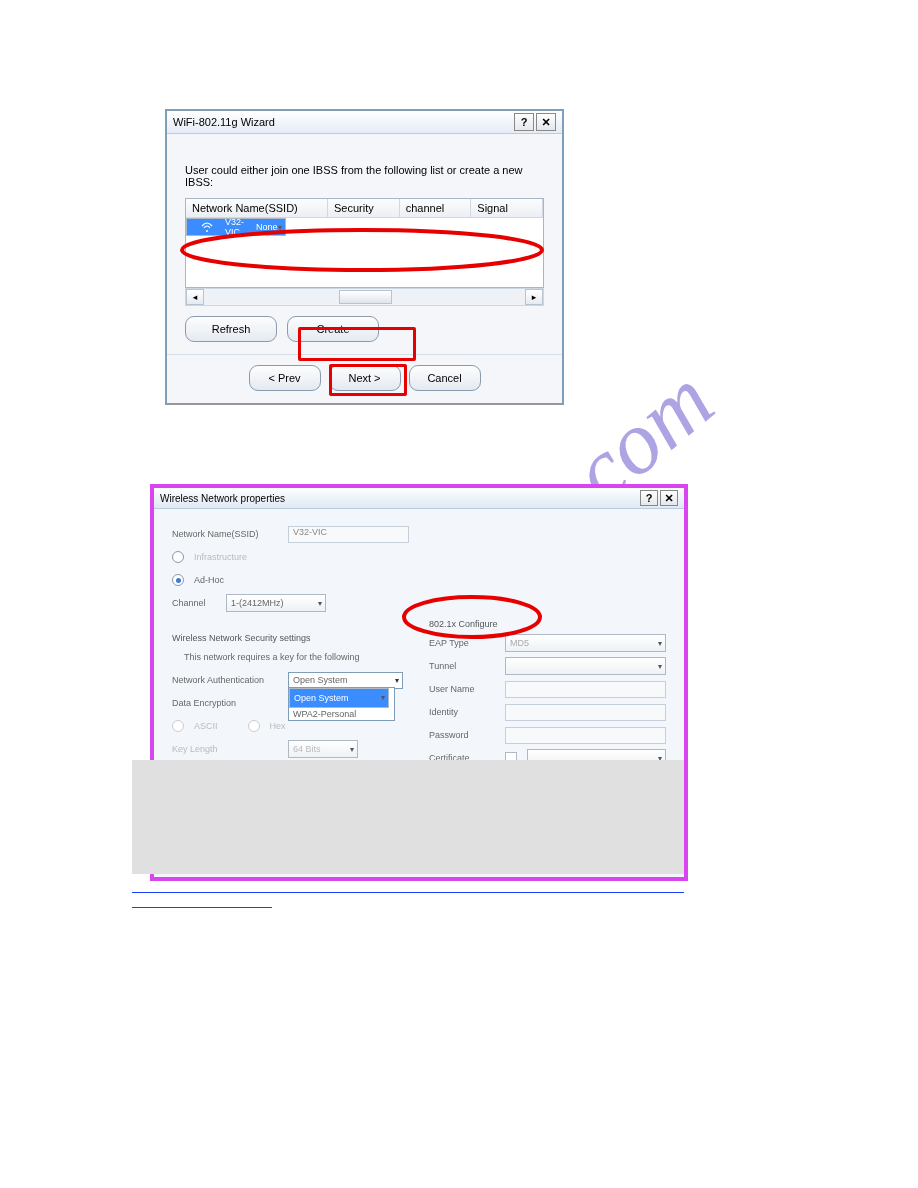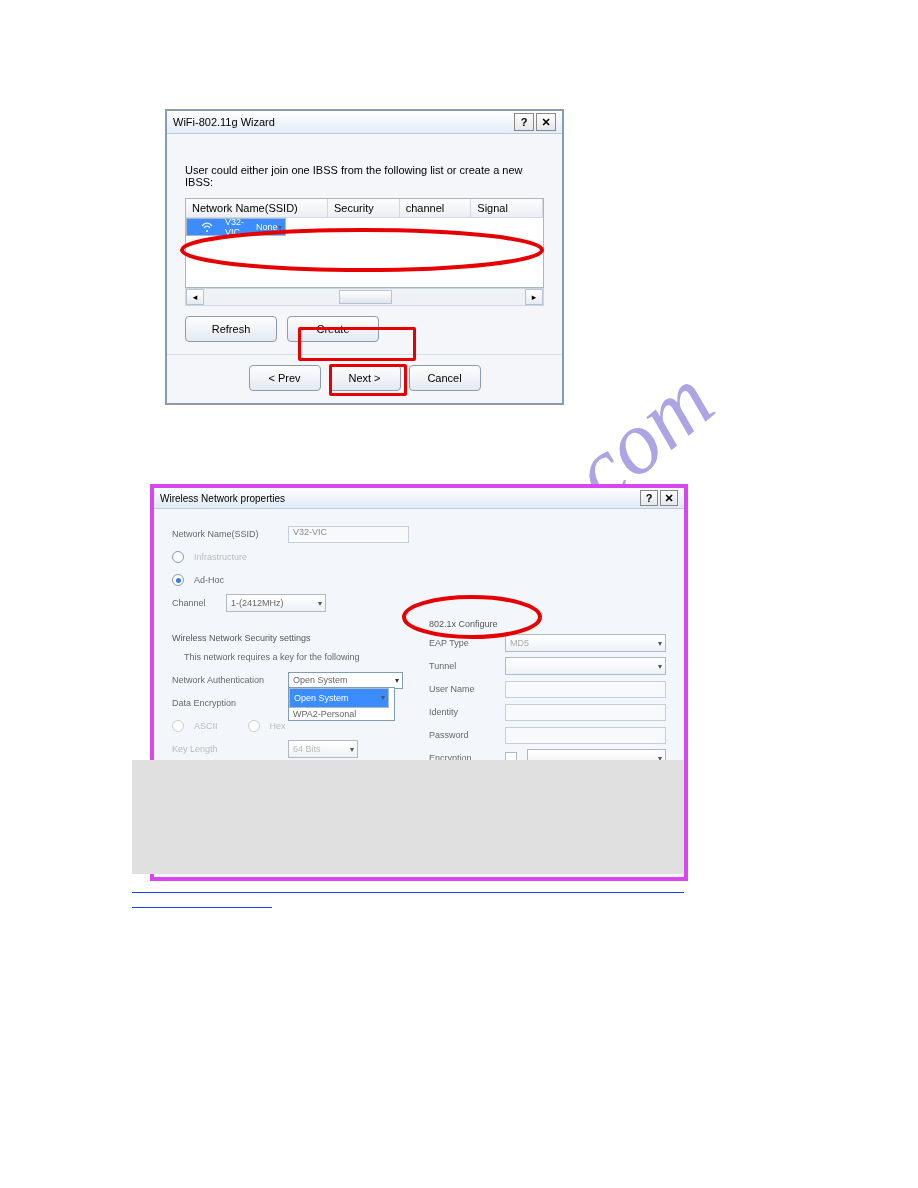--- a/index.html
+++ b/index.html
@@ -22,21 +22,21 @@
   .listrow{display:flex;height:16px;align-items:center;font-size:11px}
   .listrow.sel{background:#3a8cff;color:#fff}
   .listrow span{padding:0 6px}
   .ico-wifi{width:12px;height:12px;margin-left:4px;display:inline-block}
   .scrollbar{display:flex;align-items:center;height:16px;background:#f1f3f6;border:1px solid #cdd7e1;margin-top:0}
   .scrollbar .arrow{width:16px;height:14px;background:linear-gradient(#fff,#e6eaef);border:1px solid #b7c3d0;display:flex;align-items:center;justify-content:center;font-size:9px}
   .scrollbar .track{flex:1;height:14px;background:#eef1f5;position:relative}
   .scrollbar .thumb{position:absolute;left:42%;width:16%;top:0;bottom:0;background:linear-gradient(#fff,#dfe5ec);border:1px solid #b7c3d0}
   .scrollbar .m{position:absolute;left:50%;top:-1px;font-size:9px;color:#888}
   .btnrow{display:flex;gap:10px;margin-top:10px;justify-content:flex-start}
-  .winbtn{width:90px;height:24px;border:1px solid #8a9bb0;background:linear-gradient(#fdfdfd,#e4eaf2);border-radius:4px;font-size:11px;display:flex;align-items:center;justify-content:center}
+  .winbtn{width:90px;height:24px;border:1px solid #8a9bb0;background:linear-gradient(#fdfdfd,#e4eaf2);border-radius:9px;font-size:11px;display:flex;align-items:center;justify-content:center}
   .wizbtns{display:flex;gap:8px;justify-content:center;padding:10px 0 12px 0;background:#f4f6f9;border-top:1px solid #d6dee8}
   .wizbtns .winbtn{width:70px}
   .redbox{position:absolute;border:3px solid #e60000;border-radius:2px;pointer-events:none}
 
   
   .red-ellipse{position:absolute;pointer-events:none}
 
   
   .dlg2{position:absolute;left:150px;top:484px;width:530px;background:#f3f7fb;border:4px solid #d946ef}
   .titlebar2{display:flex;align-items:center;height:20px;background:linear-gradient(#fdfeff,#dfe9f5);border-bottom:1px solid #b8cde0;font-size:10px;padding:0 6px}
@@ -215,21 +215,21 @@
         </div>
         <div class="row">
           <span class="lbl">Identity</span>
           <span class="inp"></span>
         </div>
         <div class="row">
           <span class="lbl">Password</span>
           <span class="inp"></span>
         </div>
         <div class="row">
-          <span class="lbl">Encryption</span>
+          <span class="lbl">Certificate</span>
           <span class="chk"></span>
           <span class="sel" style="flex:1"></span>
         </div>
       </div>
 
       <div class="dlg2-btns">
         <div class="winbtn">Finish</div>
         <div class="winbtn">Cancel</div>
       </div>
     </div>

